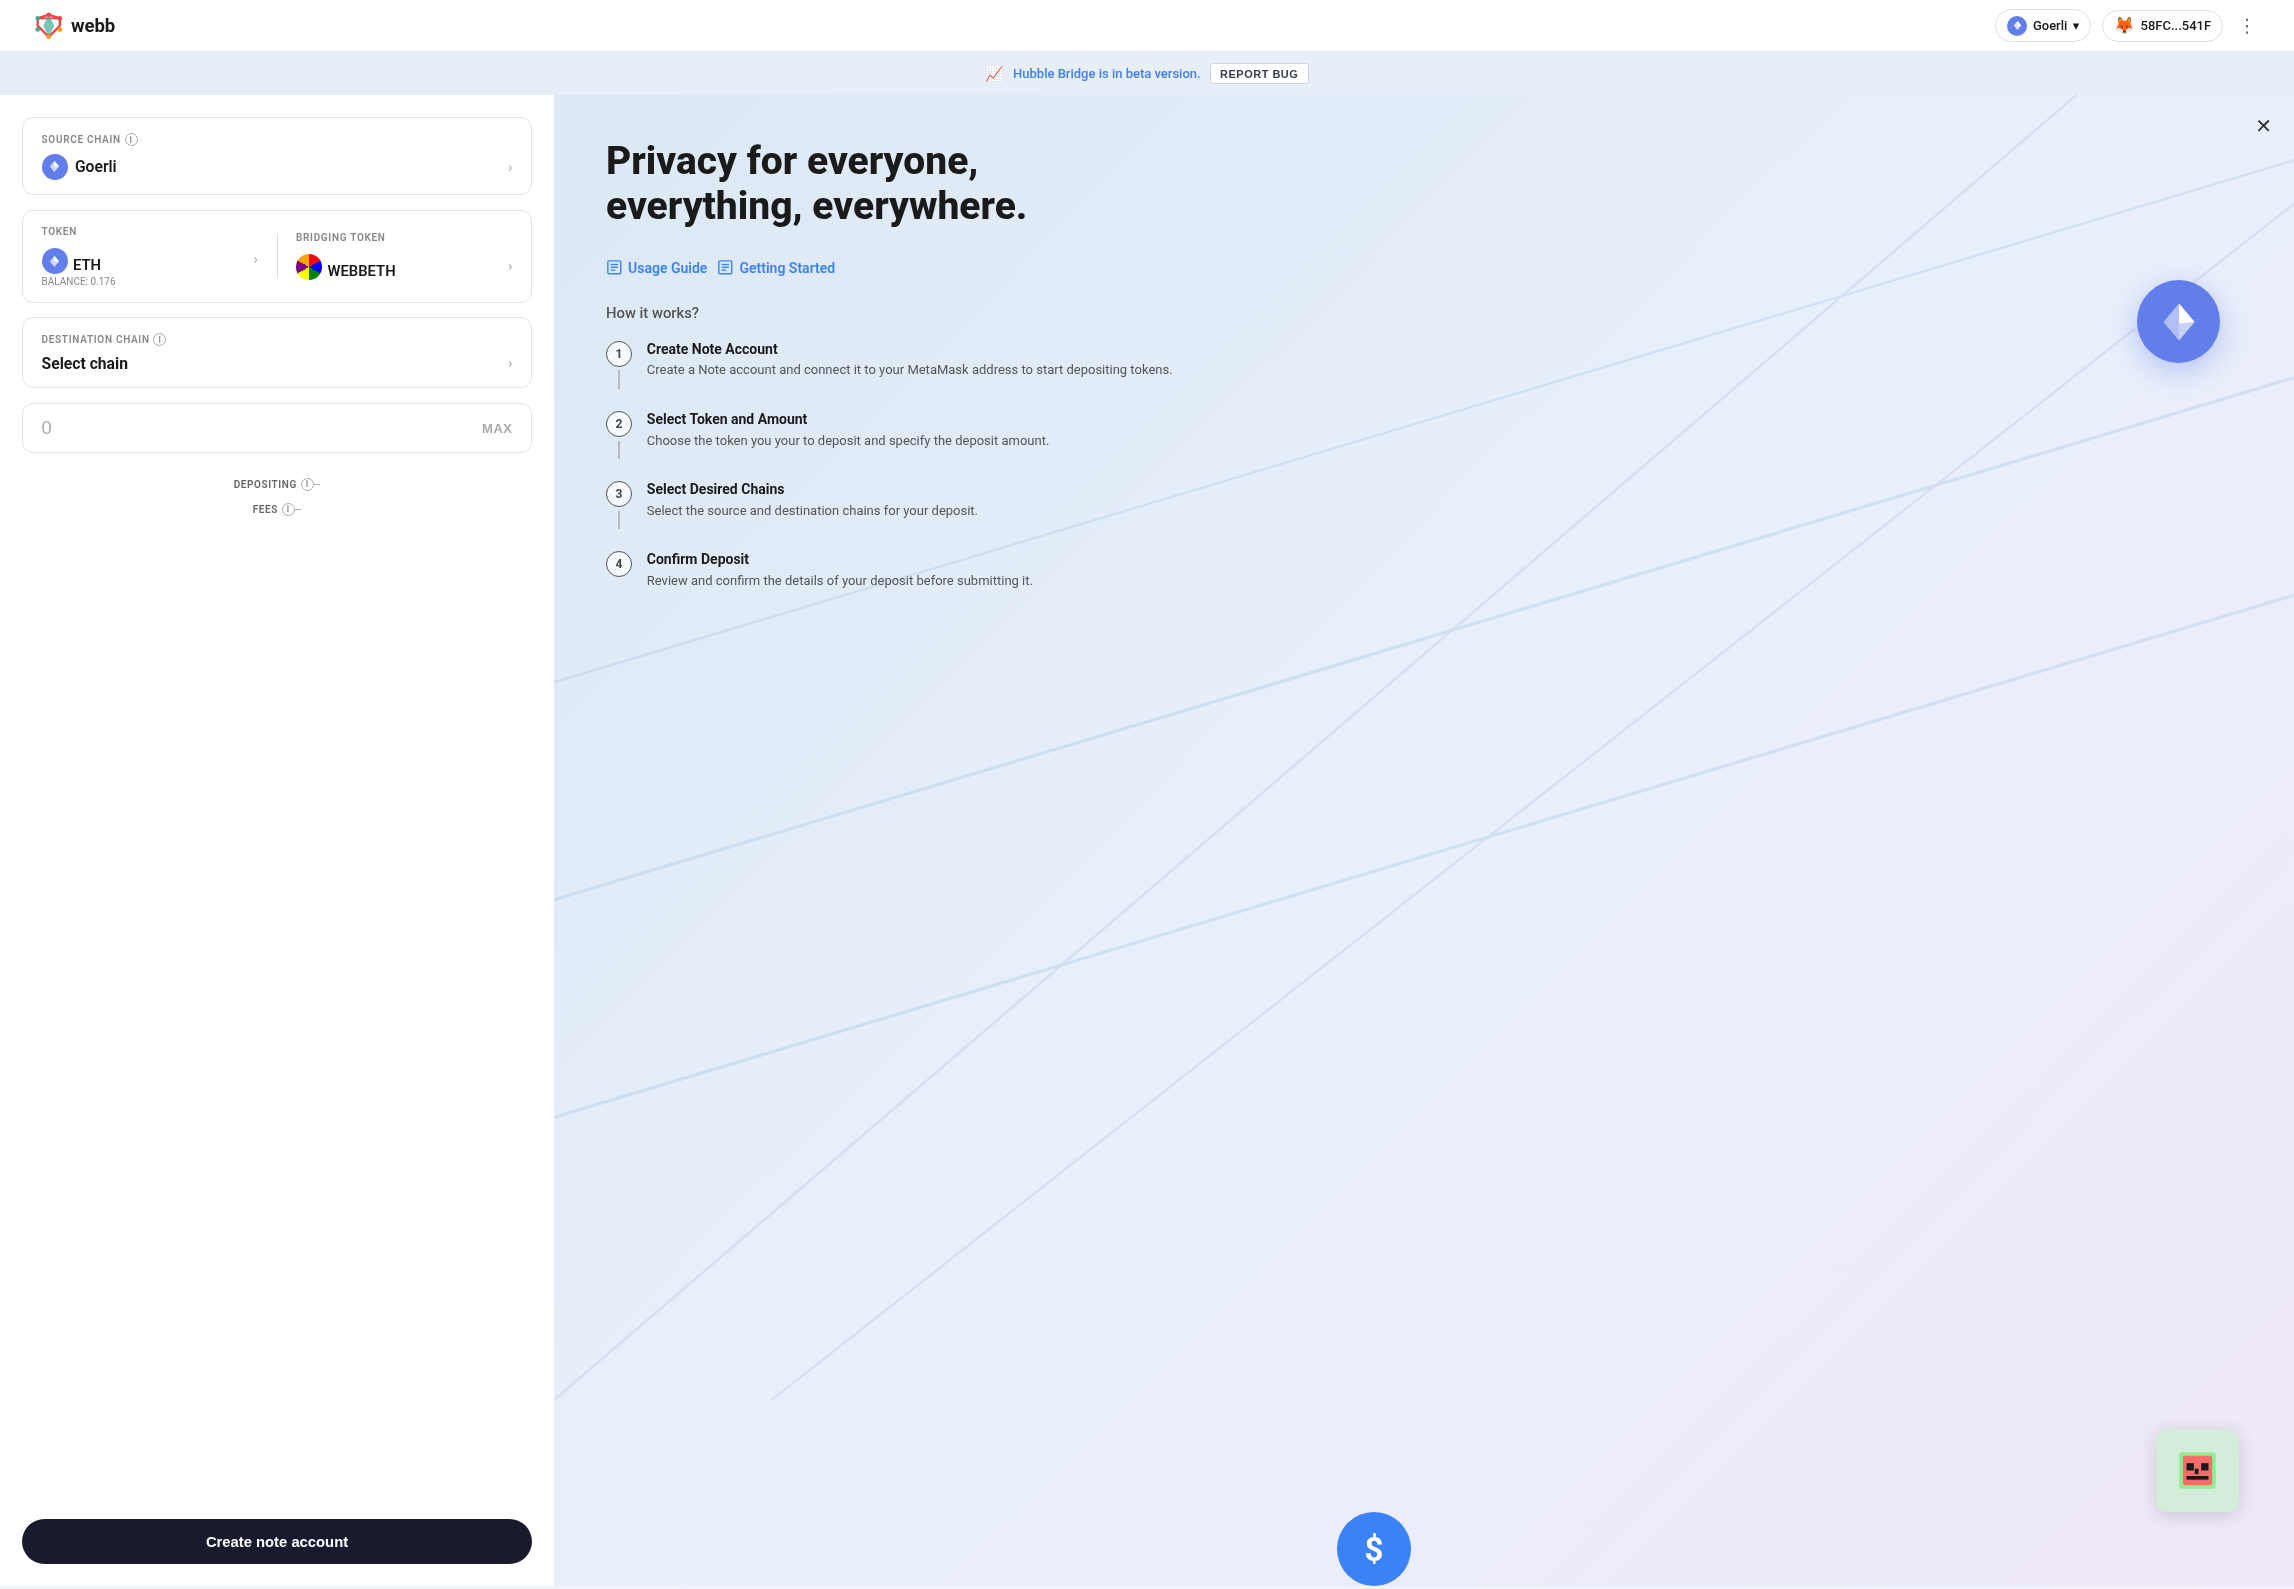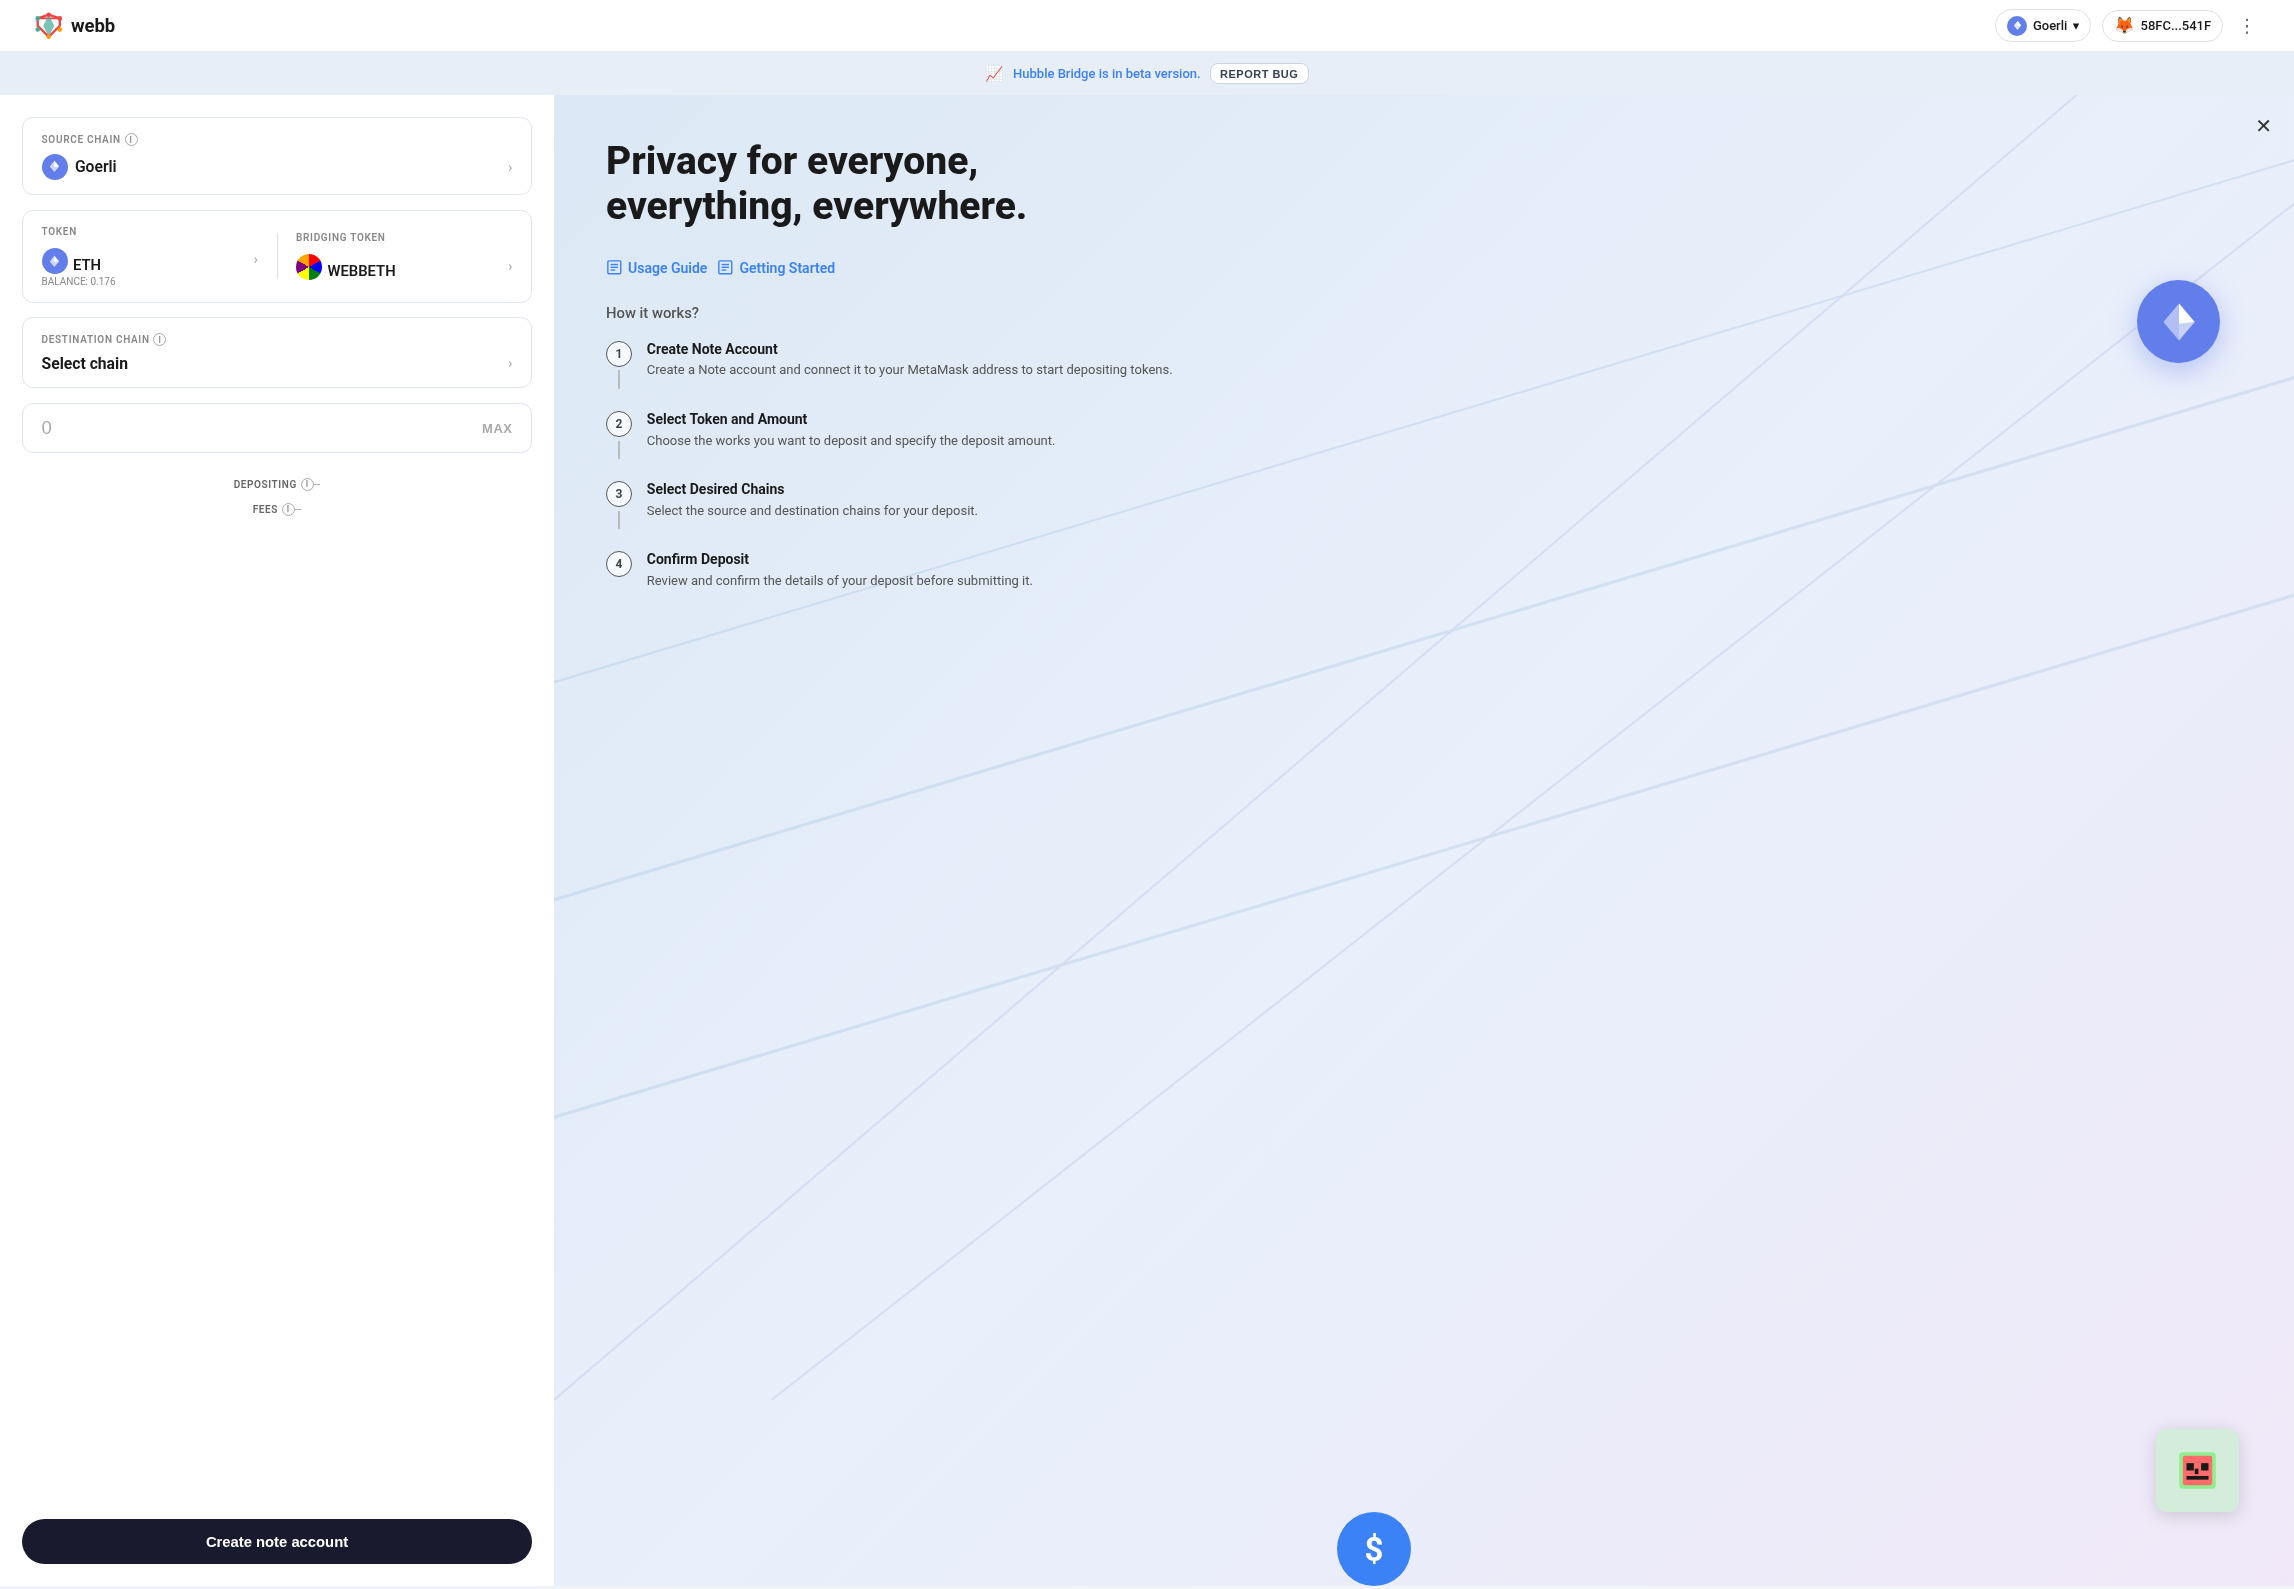--- a/index.html
+++ b/index.html
@@ -82,21 +82,21 @@
       padding: 11px;
       font-size: 13px;
     }
     .banner-text {
       color: #3b82f6;
       font-weight: 500;
     }
     .report-bug-btn {
       background: white;
       border: 0.9px solid #cbd5e1;
-      border-radius: 8px;
+      border-radius: 3px;
       padding: 3.7px 9.2px;
       font-size: 11px;
       font-weight: 600;
       cursor: pointer;
       color: #374151;
       letter-spacing: 0.5px;
     }
 
     
     .main-content {
@@ -685,21 +685,21 @@
         </div>
       </div>
 
       <div class="step">
         <div class="step-number-col">
           <div class="step-number">2</div>
           <div class="step-line"></div>
         </div>
         <div class="step-content">
           <div class="step-title">Select Token and Amount</div>
-          <div class="step-desc">Choose the works you want to deposit and specify the deposit amount.</div>
+          <div class="step-desc">Choose the token you your to deposit and specify the deposit amount.</div>
         </div>
       </div>
 
       <div class="step">
         <div class="step-number-col">
           <div class="step-number">3</div>
           <div class="step-line"></div>
         </div>
         <div class="step-content">
           <div class="step-title">Select Desired Chains</div>

